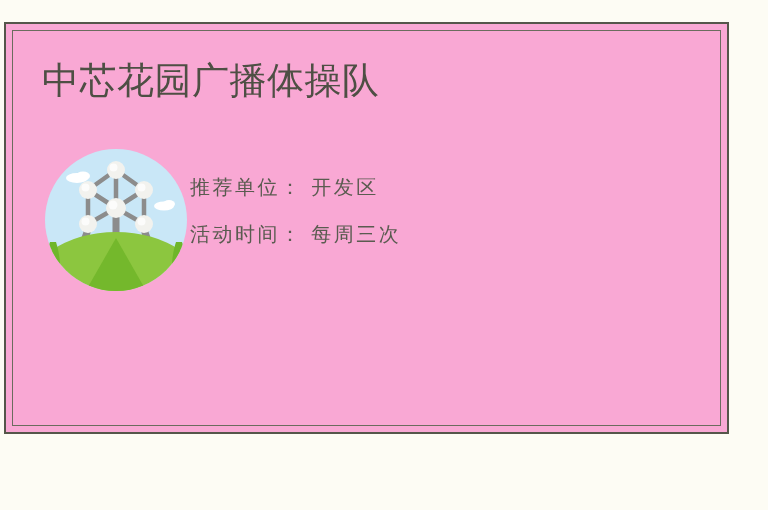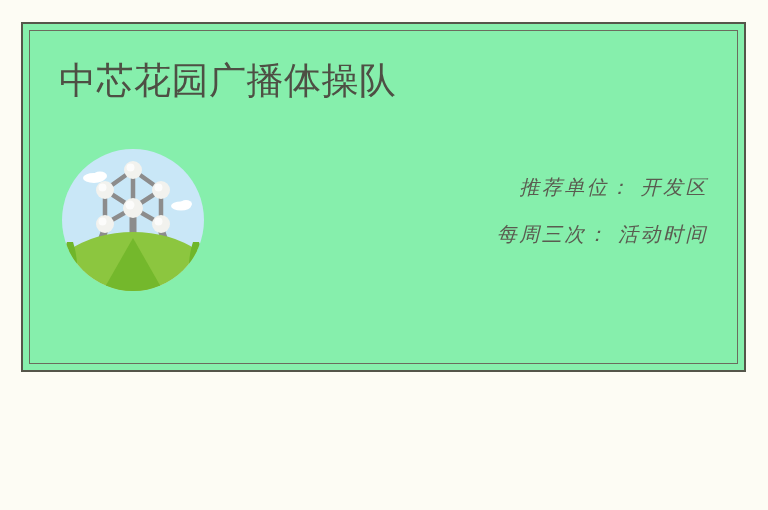--- a/index.html
+++ b/index.html
@@ -9,27 +9,27 @@
   body {
     width: 768px;
     height: 510px;
     background: #fdfcf4;
     font-family: "Liberation Sans", sans-serif;
     overflow: hidden;
   }
 
   .card {
     position: absolute;
-    left: 21px;
+    left: 4px;
     top: 22px;
     width: 725px;
-    height: 350px;
+    height: 412px;
     box-sizing: border-box;
     border: 2px solid #55564a;
-    background: #86efac;
+    background: #f9a8d4;
   }
   .card-inner {
     position: absolute;
     left: 6px;
     top: 6px;
     right: 6px;
     bottom: 6px;
     box-sizing: border-box;
     border: 1px solid #6b6c5e;
   }
@@ -65,22 +65,21 @@
   .illustration svg {
     display: block;
     width: 148px;
     height: 148px;
   }
 
   .info-block {
     flex: 1 1 auto;
     padding-top: 18px;
     padding-right: 16px;
-    text-align: right;
-    font-style: italic;
+    text-align: left;
   }
   .info-line {
     font-family: "DejaVu Sans", "Liberation Sans", sans-serif;
     font-size: 20px;
     line-height: 47px;
     color: #5a5b50;
     letter-spacing: 2.5px;
     white-space: nowrap;
   }
   .info-line .val {
@@ -157,19 +156,19 @@
         </g>
       </svg>
     </div>
 
     <div class="info-block">
       <div class="info-line">
         <span>推荐单位：</span>
         <span class="val">开发区</span>
       </div>
       <div class="info-line">
-        <span>每周三次：</span>
-        <span class="val">活动时间</span>
+        <span>活动时间：</span>
+        <span class="val">每周三次</span>
       </div>
     </div>
 
   </div>
 </div>
 
 </body></html>

